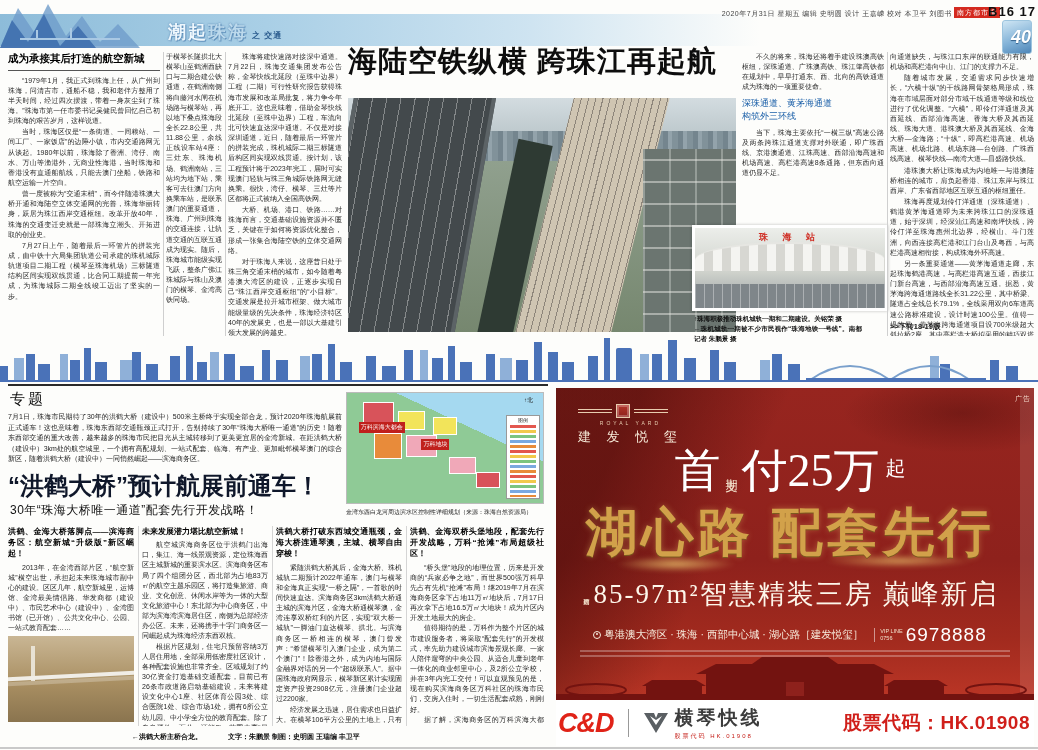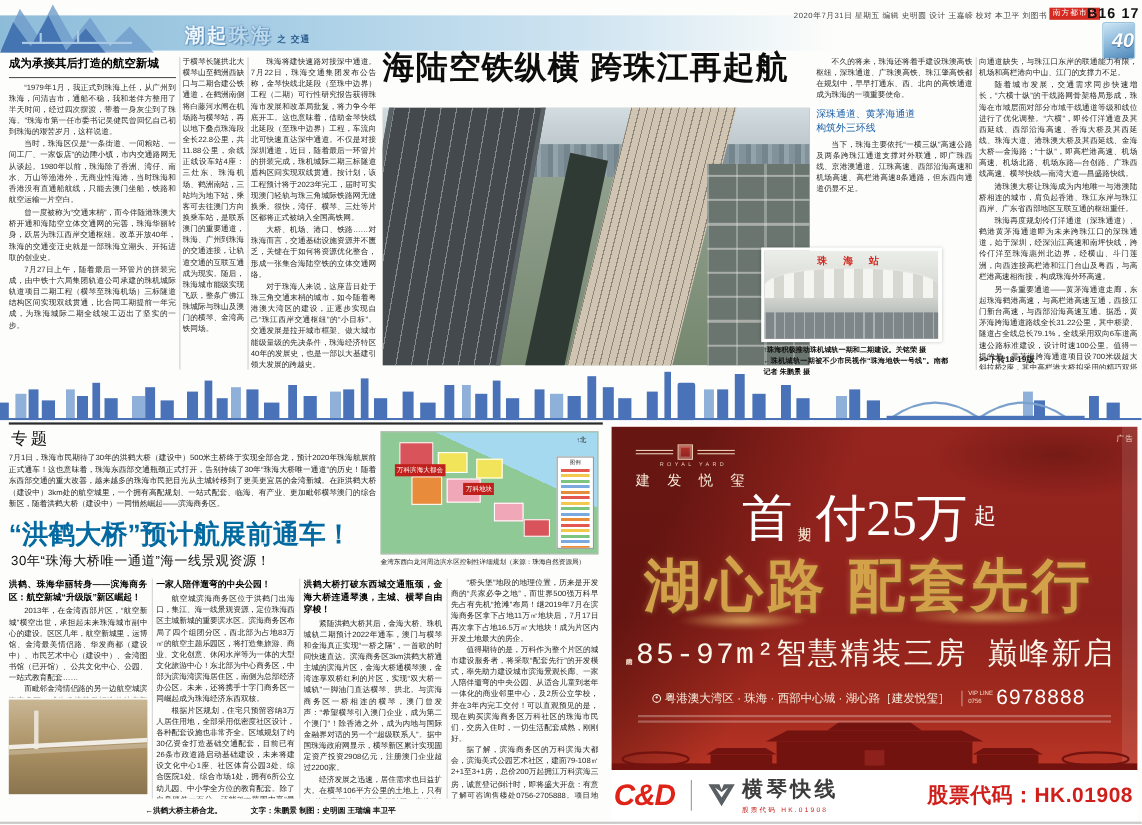--- a/index.html
+++ b/index.html
@@ -31,32 +31,32 @@
   .jump{left:890px;top:322px;width:144px;text-align:left;font-size:7.5px;font-weight:bold;color:#222}
   
   .photo-main{left:348px;top:98px;width:388px;height:234px;overflow:hidden;background:#9aa79a}
   .ph-sky{position:absolute;left:0;top:0;width:100%;height:22%;background:linear-gradient(#d3dce0,#b4c0c4)}
   .ph-city{position:absolute;left:0;top:14%;width:100%;height:13%;background:repeating-linear-gradient(90deg,#74858e 0 5px,#93a3ab 5px 9px,#81929a 9px 15px)}
   .ph-ground{position:absolute;left:0;top:27%;width:100%;height:73%;background:linear-gradient(#90a08e,#76876f)}
   .ph-road{position:absolute;left:-4%;top:-12%;width:36%;height:135%;transform:rotate(10deg);background:#43494c;border-left:4px solid #5c6366;border-right:4px solid #5c6366;background-image:repeating-linear-gradient(90deg,rgba(255,255,255,.35) 0 1px,transparent 1px 14px)}
   .ph-canal{position:absolute;left:38%;top:18%;width:9%;height:95%;transform:rotate(12deg);background:#2e3a33}
   .ph-rail{position:absolute;left:50%;top:-8%;width:24%;height:130%;transform:rotate(14deg);background:#cfc5b2;background-image:repeating-linear-gradient(90deg,#8d857a 0 1px,transparent 1px 7px)}
   .ph-streets{position:absolute;right:0;top:22%;width:24%;height:80%;background:#6b7570;background-image:repeating-linear-gradient(0deg,rgba(230,230,225,.5) 0 2px,transparent 2px 22px),repeating-linear-gradient(90deg,rgba(210,215,210,.4) 0 2px,transparent 2px 26px)}
-  .photo-station{left:692px;top:225px;width:164px;height:86px;border:3px solid #fff;box-shadow:0 0 3px rgba(0,0,0,.25);background:linear-gradient(#eceeea,#cfd2cc 55%,#969da0);overflow:hidden}
+  .photo-station{left:692px;top:225px;width:196px;height:86px;border:3px solid #fff;box-shadow:0 0 3px rgba(0,0,0,.25);background:linear-gradient(#eceeea,#cfd2cc 55%,#969da0);overflow:hidden}
   .st-canopy{position:absolute;left:0;top:18%;width:100%;height:36%;background:repeating-linear-gradient(90deg,#f4f4f1 0 9px,#d7d7d2 9px 18px);border-top:2px solid #e6e6e2;border-radius:50% 50% 0 0/18px 18px 0 0}
   .st-base{position:absolute;left:0;bottom:0;width:100%;height:30%;background:#7f868a;background-image:repeating-linear-gradient(90deg,rgba(255,255,255,.35) 0 1px,transparent 1px 9px)}
   .st-sign{position:absolute;left:50%;top:4%;transform:translateX(-50%);color:#cf2a20;font-size:9px;font-weight:bold;letter-spacing:6px;white-space:nowrap}
   .photo-caps{left:694px;top:314px;width:168px;font-size:6.5px;font-weight:bold;line-height:1.55;color:#111;text-align:justify}
   
   .skyline{left:0;top:336px;width:1038px;height:46px}
   
   .special{left:8px;top:384px;width:540px;height:362px;border-top:2px solid #2a2a2a}
   .sp-label{position:absolute;left:2px;top:4px;font-size:15px;letter-spacing:3px;color:#111}
   .sp-intro{position:absolute;left:0;top:26px;width:334px;font-size:7px;line-height:1.5;text-align:justify;color:#222}
-  .sp-headline{position:absolute;left:0;top:84px;width:340px;font-size:24px;font-weight:bold;color:#0369a1;white-space:nowrap}
+  .sp-headline{position:absolute;left:0;top:84px;width:340px;font-size:24px;font-weight:bold;color:#0f172a;white-space:nowrap}
   .sp-deck{position:absolute;left:2px;top:116px;width:340px;font-size:12px;color:#111;letter-spacing:.5px}
   .sp-map{position:absolute;left:338px;top:6px;width:198px;height:112px;background:#8fca96;border:1px solid #bbb;overflow:hidden}
   .mp-water{position:absolute;right:0;top:0;width:100%;height:100%;background:linear-gradient(205deg,#a5d9f0 0 34%,transparent 34%)}
   .mp-parcel{position:absolute;border:1px solid #fff}
   .mp-legend{position:absolute;right:3px;top:22px;width:34px;height:84px;background:#fff;border:1px solid #999;font-size:5px;text-align:center;color:#333;padding-top:1px}
   .mp-legend .rows{margin:2px 3px 0 3px;height:72px;background:repeating-linear-gradient(180deg,#e3574f 0 3px,#fff 3px 5px,#f2c94c 5px 8px,#fff 8px 10px,#7cc47f 10px 13px,#fff 13px 15px,#7aa8e0 15px 18px,#fff 18px 20px,#e88b3a 20px 23px,#fff 23px 25px)}
   .mp-north{position:absolute;right:10px;top:3px;font-size:6px;color:#222}
   .mp-chip{position:absolute;background:#c0201c;color:#fff;font-size:6px;padding:1px 2px;white-space:nowrap}
   .sp-map-cap{position:absolute;left:338px;top:122px;width:202px;font-size:6px;color:#222;line-height:1.4}
   .sp-col{position:absolute;top:140px;height:200px;overflow:hidden;font-size:7px;line-height:1.45;text-align:justify;color:#262626}
@@ -81,21 +81,21 @@
   .ad-logo .cn{font-size:13px;letter-spacing:6px;color:#f6ead8;margin-top:2px;font-family:Liberation Sans, sans-serif}
   .ad-h1{position:absolute;left:0;right:10px;top:52px;text-align:center;white-space:nowrap}
   .ad-h1 .big{font-size:46px;font-family:"Liberation Serif","DejaVu Serif",serif;vertical-align:middle}
   .ad-h1 .stack{display:inline-block;writing-mode:vertical-rl;text-orientation:upright;font-size:12px;letter-spacing:2px;vertical-align:middle;margin:0 2px;color:#f3e3cd}
   .ad-h1 .suffix{font-size:20px;font-family:"Liberation Serif","DejaVu Serif",serif;vertical-align:baseline;margin-left:6px}
   .ad-h2{position:absolute;left:0;right:10px;top:110px;text-align:center;font-size:52px;font-weight:bold;font-family:"Liberation Serif","DejaVu Serif",serif;color:#d2a14a;letter-spacing:4px;white-space:nowrap;text-shadow:0 1px 0 #7a5a1e,0 0 6px rgba(250,210,120,.35)}
   .ad-gold1{position:absolute;left:60px;top:168px;width:120px;height:16px;background:radial-gradient(closest-side,rgba(233,192,106,.8),transparent);filter:blur(2px)}
   .ad-gold2{position:absolute;right:60px;top:166px;width:150px;height:14px;background:radial-gradient(closest-side,rgba(233,192,106,.7),transparent);filter:blur(2px)}
   .ad-spec{position:absolute;left:0;right:10px;top:188px;text-align:center;white-space:nowrap}
   .ad-spec .prefix{display:inline-block;writing-mode:vertical-rl;text-orientation:upright;font-size:6px;color:#f3e3cd;vertical-align:middle;margin-right:3px}
-  .ad-spec .main{font-size:27px;font-family:Liberation Mono, monospace;color:#fdf6ea;letter-spacing:2px;vertical-align:middle}
+  .ad-spec .main{font-size:27px;font-family:Liberation Serif, serif;color:#fdf6ea;letter-spacing:2px;vertical-align:middle}
   .ad-loc{position:absolute;left:0;right:10px;top:236px;text-align:center;font-size:10.5px;color:#f7ebdc;white-space:nowrap}
   .pin{display:inline-block;width:8px;height:8px;border:1.5px solid #f7ebdc;border-radius:50%;vertical-align:-1px;margin-right:3px;position:relative}
   .pin::after{content:"";position:absolute;left:1.5px;top:1.5px;width:2px;height:2px;border-radius:50%;background:#f7ebdc}
   .ad-phone-sm{display:inline-block;vertical-align:middle;font-size:5.5px;line-height:1.3;text-align:left;margin:0 3px 0 8px;border-left:1px solid rgba(255,255,255,.5);padding-left:5px;color:#f0ddc8}
   .ad-phone{display:inline-block;vertical-align:middle;font-size:19px;font-weight:normal;letter-spacing:1px;color:#fff}
   .ad-fine{position:absolute;left:24px;right:24px;top:262px}
   .ad-fine div{height:2px;background:rgba(255,255,255,.28);margin-bottom:3px}
   .ad-palace{position:absolute;left:0;bottom:0;width:100%;height:46px}
   
   .ad-footer{left:556px;top:700px;width:478px;height:46px;background:#fff;display:flex;align-items:center}
@@ -277,42 +277,43 @@
       <div class="mp-chip" style="left:38%;top:42%">万科地块</div>
       <div class="mp-north">↑<span>北</span></div>
       <div class="mp-legend">
         <span>图例</span>
         <div class="rows"></div>
       </div>
     </div>
     <div class="sp-map-cap">金湾东西白龙河周边滨水区控制性详细规划（来源：珠海自然资源局）</div>
 
     <div class="sp-headline">“洪鹤大桥”预计航展前通车！</div>
-    <div class="sp-deck">30年“珠海大桥唯一通道”海一线景观资源！</div>
+    <div class="sp-deck">30年“珠海大桥唯一通道”配套先行开发战略！</div>
 
     <div class="sp-col" style="left:0;width:126px;height:108px">
-      <div class="sp-h">洪鹤、珠海华丽转身——滨海商务区：航空新城“升级版”新区崛起！</div>
+      <div class="sp-h">洪鹤、金海大桥落脚点——滨海商务区：航空新城“升级版”新区崛起！</div>
       <p>2013年，在金湾西部片区，“航空新城”横空出世，承担起未来珠海城市副中心的建设。区区几年，航空新城里，运博馆、金湾最美情侣路、华发商都（建设中）、市民艺术中心（建设中）、金湾图书馆（已开馆）、公共文化中心、公园、一站式教育配套……</p>
       <p>而毗邻金湾情侣路的另一边航空城滨海商务区，成为承接其后打造的航空新城“升级版”。</p>
 
     </div>
     <div class="sp-vrule" style="left:130px"></div>
     <div class="sp-col" style="left:134px;width:126px">
-      <div class="sp-h">一家人陪伴遛弯的中央公园！</div>
+      <div class="sp-h">未来发展潜力堪比航空新城！</div>
       <p>航空城滨海商务区位于洪鹤门出海口，集江、海一线景观资源，定位珠海西区主城新城的重要滨水区。滨海商务区布局了四个组团分区，西北部为占地83万㎡的航空主题乐园区，将打造集旅游、商业、文化创意、休闲水岸等为一体的大型文化旅游中心！东北部为中心商务区，中部为滨海湾滨海居住区，南侧为总部经济办公区。未来，还将携手十字门商务区一同崛起成为珠海经济东西双核。</p>
       <p>根据片区规划，住宅只预留容纳3万人居住用地，全部采用低密度社区设计，各种配套设施也非常齐全。区域规划了约30亿资金打造基础交通配套，目前已有26条市政道路启动基础建设，未来将建设文化中心1座、社区体育公园3处、综合医院1处、综合市场1处，拥有6所公立幼儿园、中小学全方位的教育配套。除了自身硬件一百分，还能3km范围内享“最美情侣路、金湾高尔夫、一线海景航站楼、阅览馆、海景足球场、湿地公园”所有成熟配套；有网友评价，“航空新城”加上“十字门商务区”，配套资源＋琴澳经济辐射，便是航空城滨海商务区的未来。（来源：珠海自然资源局）</p>
     </div>
     <div class="sp-vrule" style="left:264px"></div>
     <div class="sp-col" style="left:268px;width:126px">
       <div class="sp-h">洪鹤大桥打破东西城交通瓶颈，金海大桥连通琴澳，主城、横琴自由穿梭！</div>
       <p>紧随洪鹤大桥其后，金海大桥、珠机城轨二期预计2022年通车，澳门与横琴和金海真正实现“一桥之隔”，一首歌的时间快速直达。滨海商务区3km洪鹤大桥通主城的滨海片区，金海大桥通横琴澳，金湾连享双桥红利的片区，实现“双大桥一城轨”一脚油门直达横琴、拱北。与滨海商务区一桥相连的横琴，澳门曾发声：“希望横琴引入澳门企业，成为第二个澳门”！除香港之外，成为内地与国际金融界对话的另一个“超级联系人”。据中国珠海政府网显示，横琴新区累计实现固定资产投资2908亿元，注册澳门企业超过2200家。</p>
       <p>经济发展之迅速，居住需求也日益扩大。在横琴106平方公里的土地上，只有8%的住宅用地，相隔几年时间，房价从2万+/㎡已直逼7万/㎡，未来人口外溢成必然趋势。一桥之隔的滨海商务区的诞生，正好为横琴解决人口居住问题，将是承接横琴居住外溢的首选片区，现悉房价在2万出头的起势阶段。</p>
     </div>
     <div class="sp-vrule" style="left:398px"></div>
     <div class="sp-col" style="left:402px;width:134px">
+      <div class="sp-h">洪鹤、金海双桥头堡地段，配套先行开发战略，万科“抢滩”布局超级社区！</div>
       <p>“桥头堡”地段的地理位置，历来是开发商的“兵家必争之地”，而世界500强万科早先占有先机“抢滩”布局！继2019年7月在滨海商务区拿下占地11万㎡地块后，7月17日再次拿下占地16.5万㎡大地块！成为片区内开发土地最大的房企。</p>
       <p>值得期待的是，万科作为整个片区的城市建设服务者，将采取“配套先行”的开发模式，率先助力建设城市滨海景观长廊、一家人陪伴遛弯的中央公园、从适合儿童到老年一体化的商业邻里中心，及2所公立学校，并在3年内完工交付！可以直观预见的是，现在购买滨海商务区万科社区的珠海市民们，交房入住时，一切生活配套成熟，刚刚好。</p>
       <p>据了解，滨海商务区的万科滨海大都会，滨海美式公园艺术社区，建面79-108㎡2+1至3+1房，总价200万起拥江万科滨海三房，诚意登记倒计时，即将盛大开盘：有意了解可咨询售楼处0756-2705888。项目地址：珠海金湾区航空城·滨海商务区（金海大桥落脚口）万科滨海大都会。</p>
     </div>
 
     <div class="sp-photo">
       <div class="sp-pylon"></div>
       <div class="sp-bridge"></div>
     </div>
     <div class="sp-credit">

